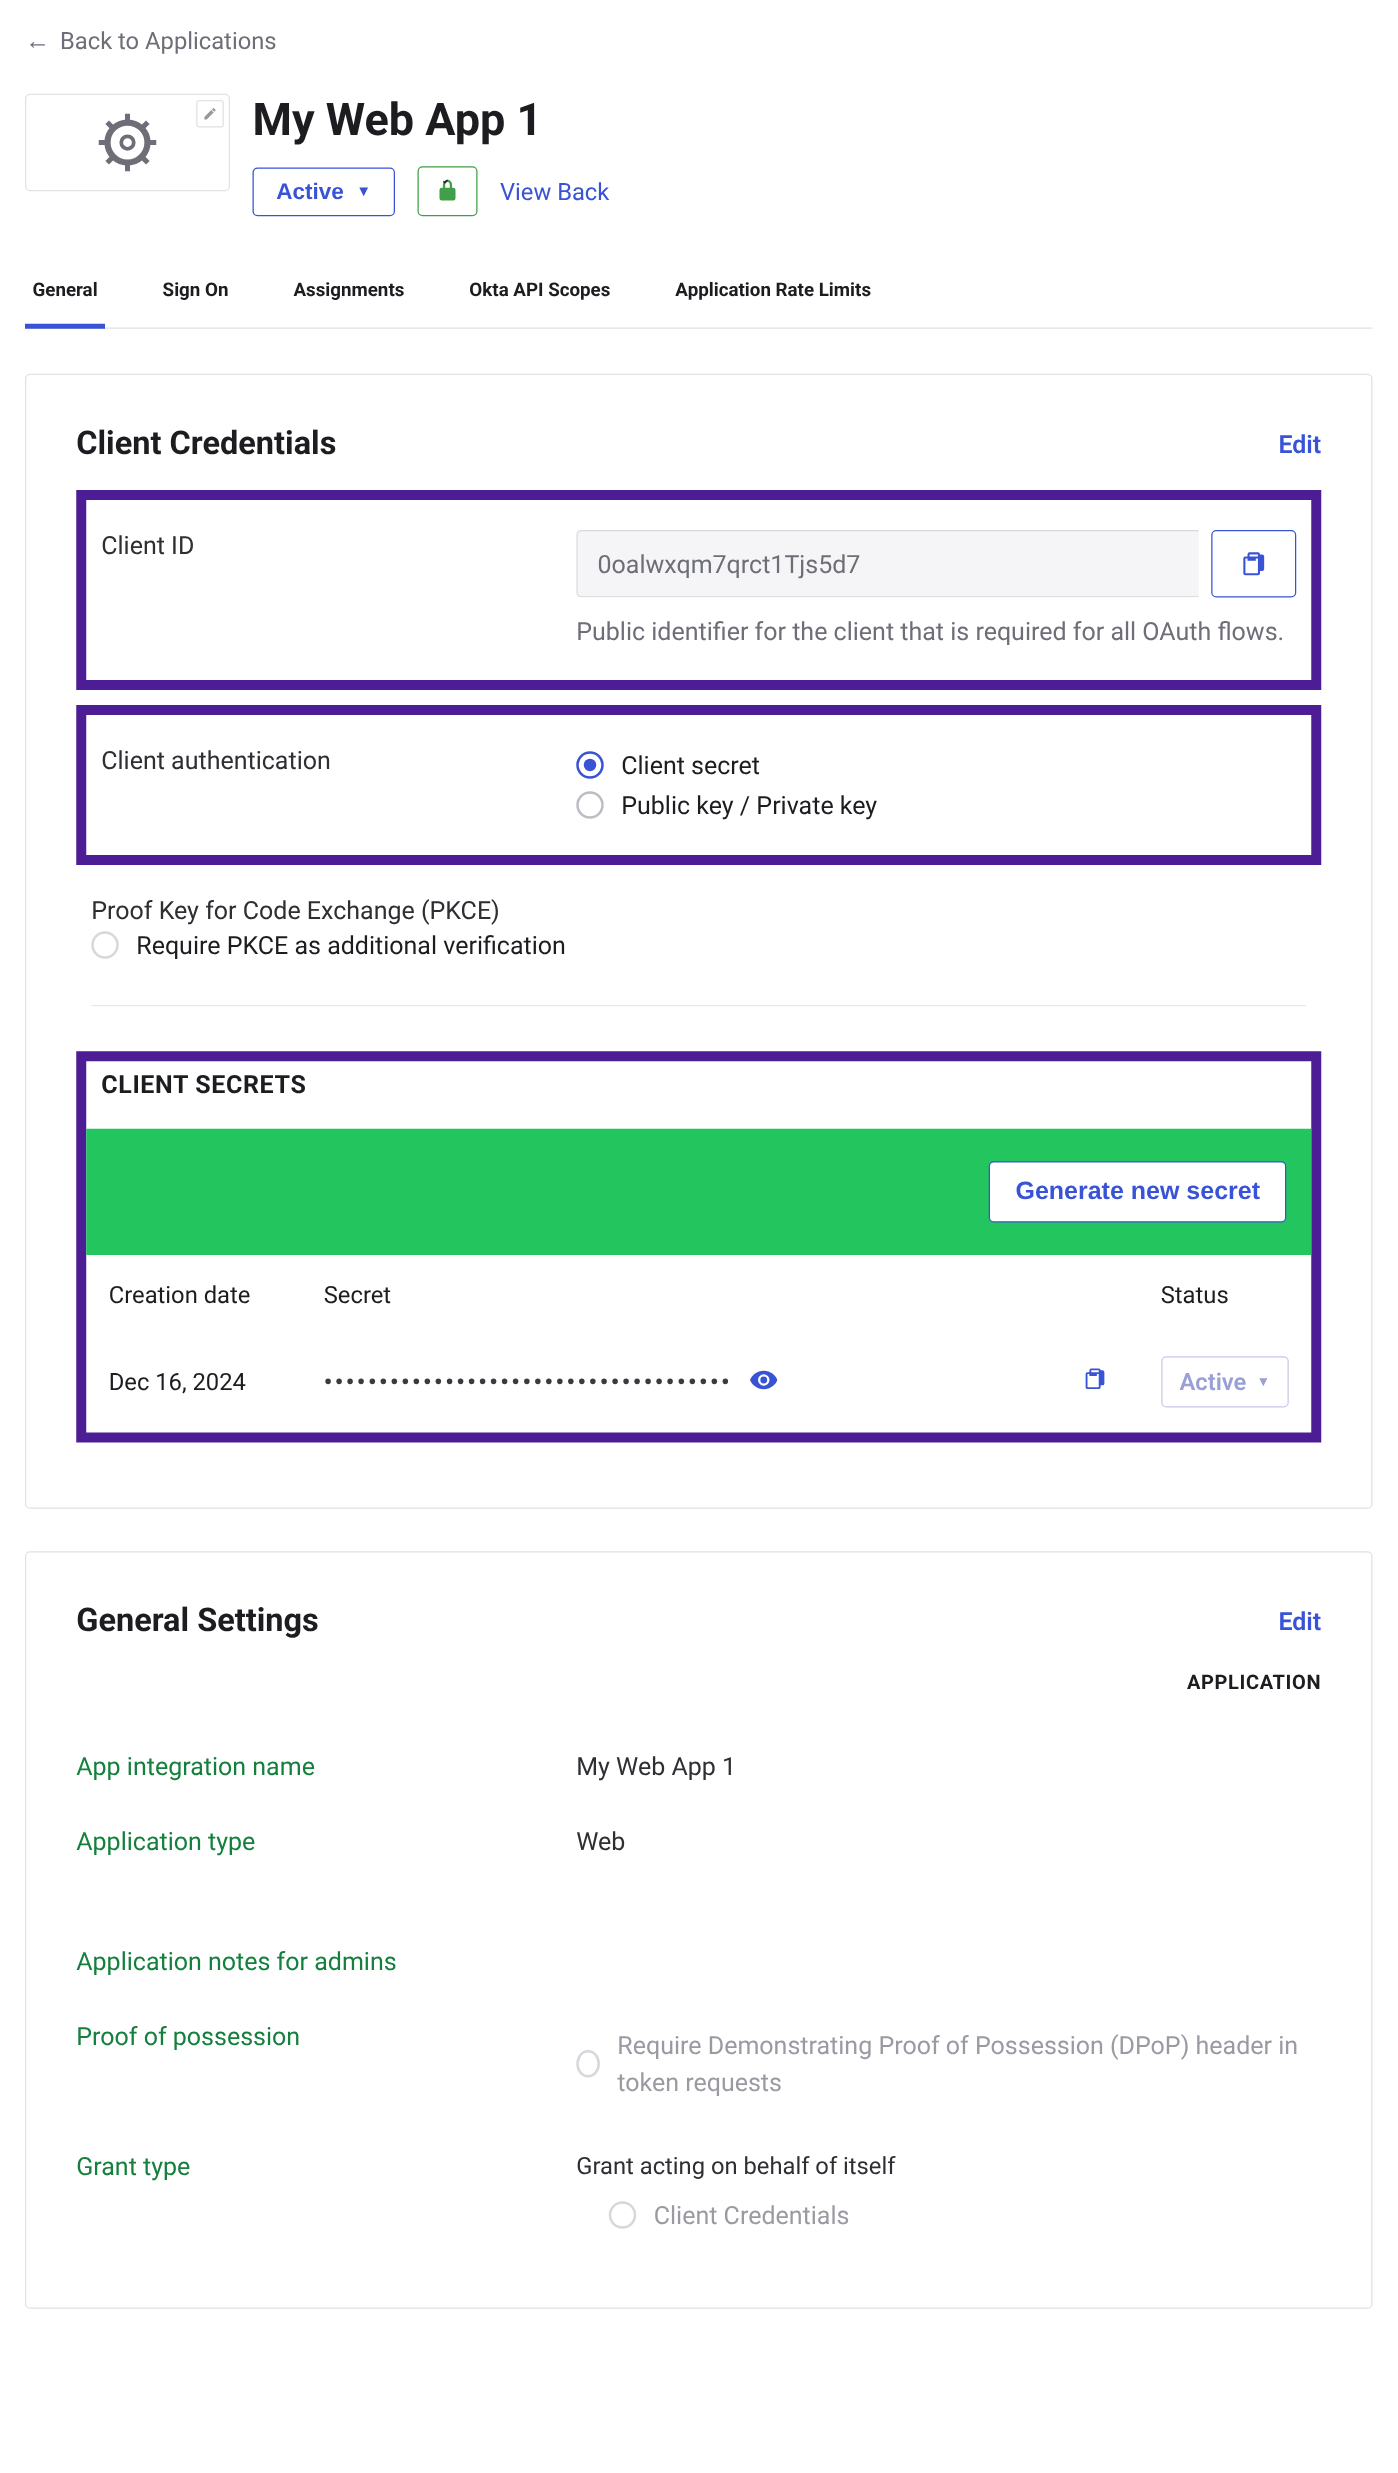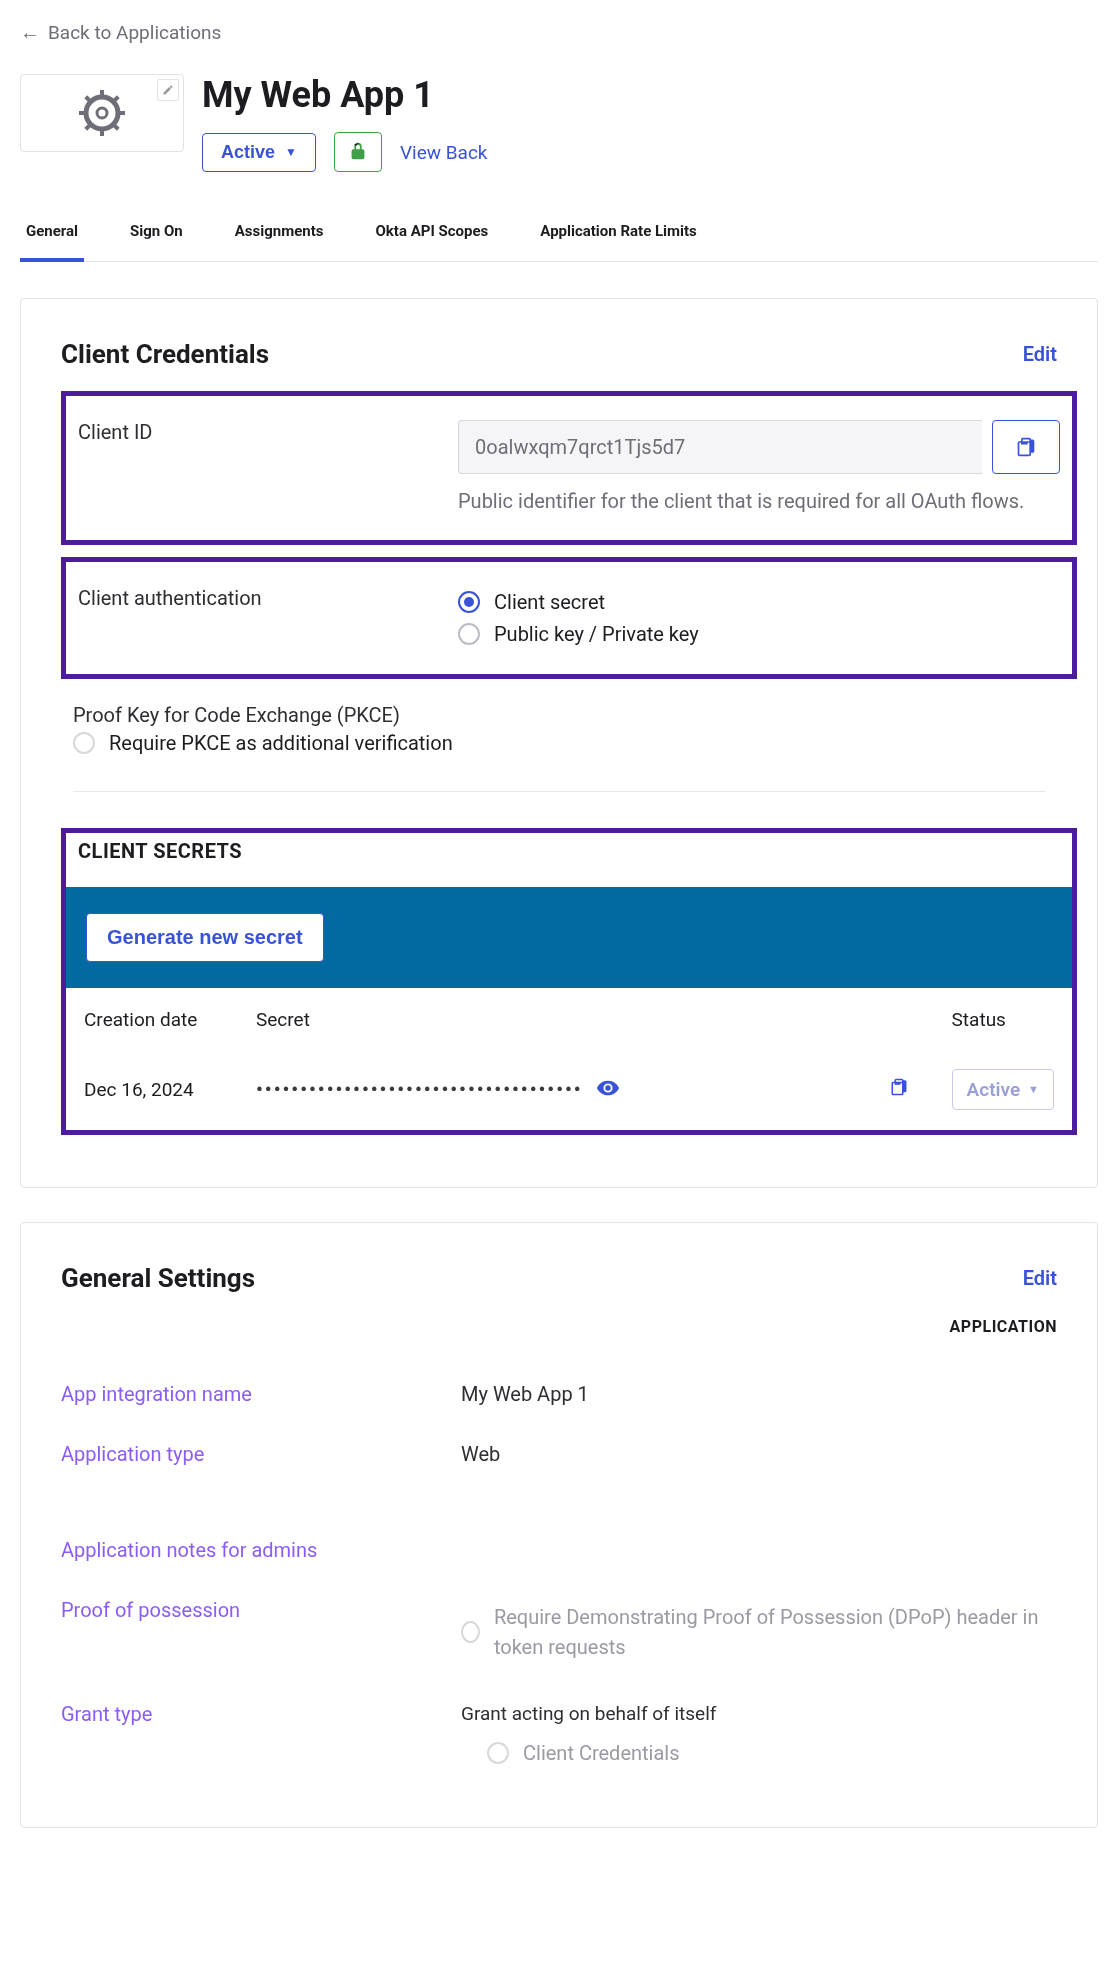--- a/index.html
+++ b/index.html
@@ -116,22 +116,22 @@
   font-weight: 700;
 }
 .link-edit {
   color: #3953d6;
   font-weight: 600;
   font-size: 20px;
   cursor: pointer;
 }
 
 .highlight-box {
-  border: 5px solid #4c1d95;
-  margin: 0 20px 12px 40px;
+  border: 8px solid #4c1d95;
+  margin: 0 40px 12px 40px;
 }
 .highlight-inner { padding: 14px 12px; }
 
 .form-row {
   display: flex;
   align-items: flex-start;
   padding: 10px 0;
 }
 .form-label {
   width: 380px;
@@ -211,23 +211,24 @@
 }
 
 .secrets-head {
   font-size: 20px;
   font-weight: 700;
   letter-spacing: 0.5px;
   padding: 6px 12px 24px 12px;
 }
 
 .gen-bar {
-  background: #0369a1;
+  background: #22c55e;
   padding: 26px 20px;
   display: flex;
+  justify-content: flex-end;
 }
 .gen-btn {
   border: 1px solid #3953d6;
   color: #3953d6;
   font-weight: 700;
   font-size: 20px;
   border-radius: 4px;
   padding: 12px 20px;
   background: #fff;
   cursor: pointer;
@@ -266,21 +267,21 @@
   font-weight: 700;
   letter-spacing: 0.5px;
   margin: 24px 0 28px 2px;
   text-align: right;
 }
 .gs-row {
   display: flex;
   padding: 18px 0;
   font-size: 20px;
 }
-.gs-label { width: 400px; color: #8b5cf6; }
+.gs-label { width: 400px; color: #15803d; }
 .gs-value { flex: 1; color: #2e2e33; }
 .muted { color: #9a9aa3; }
 .sub-head { font-size: 19px; color: #2e2e33; margin-bottom: 12px; }
 </style>
 </head>
 <body>
 
 
 
 

